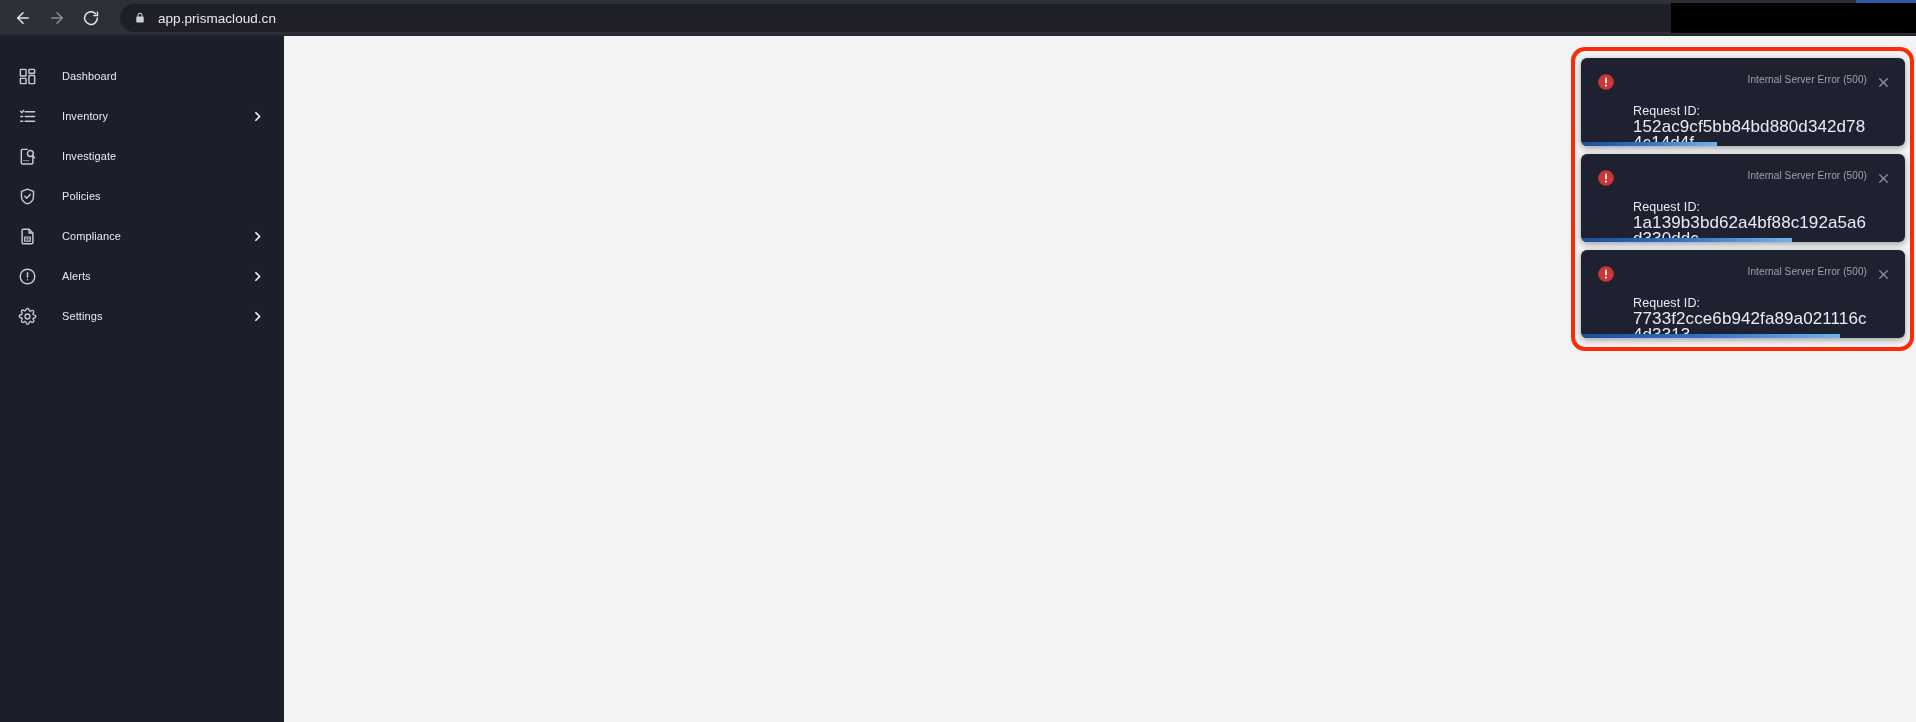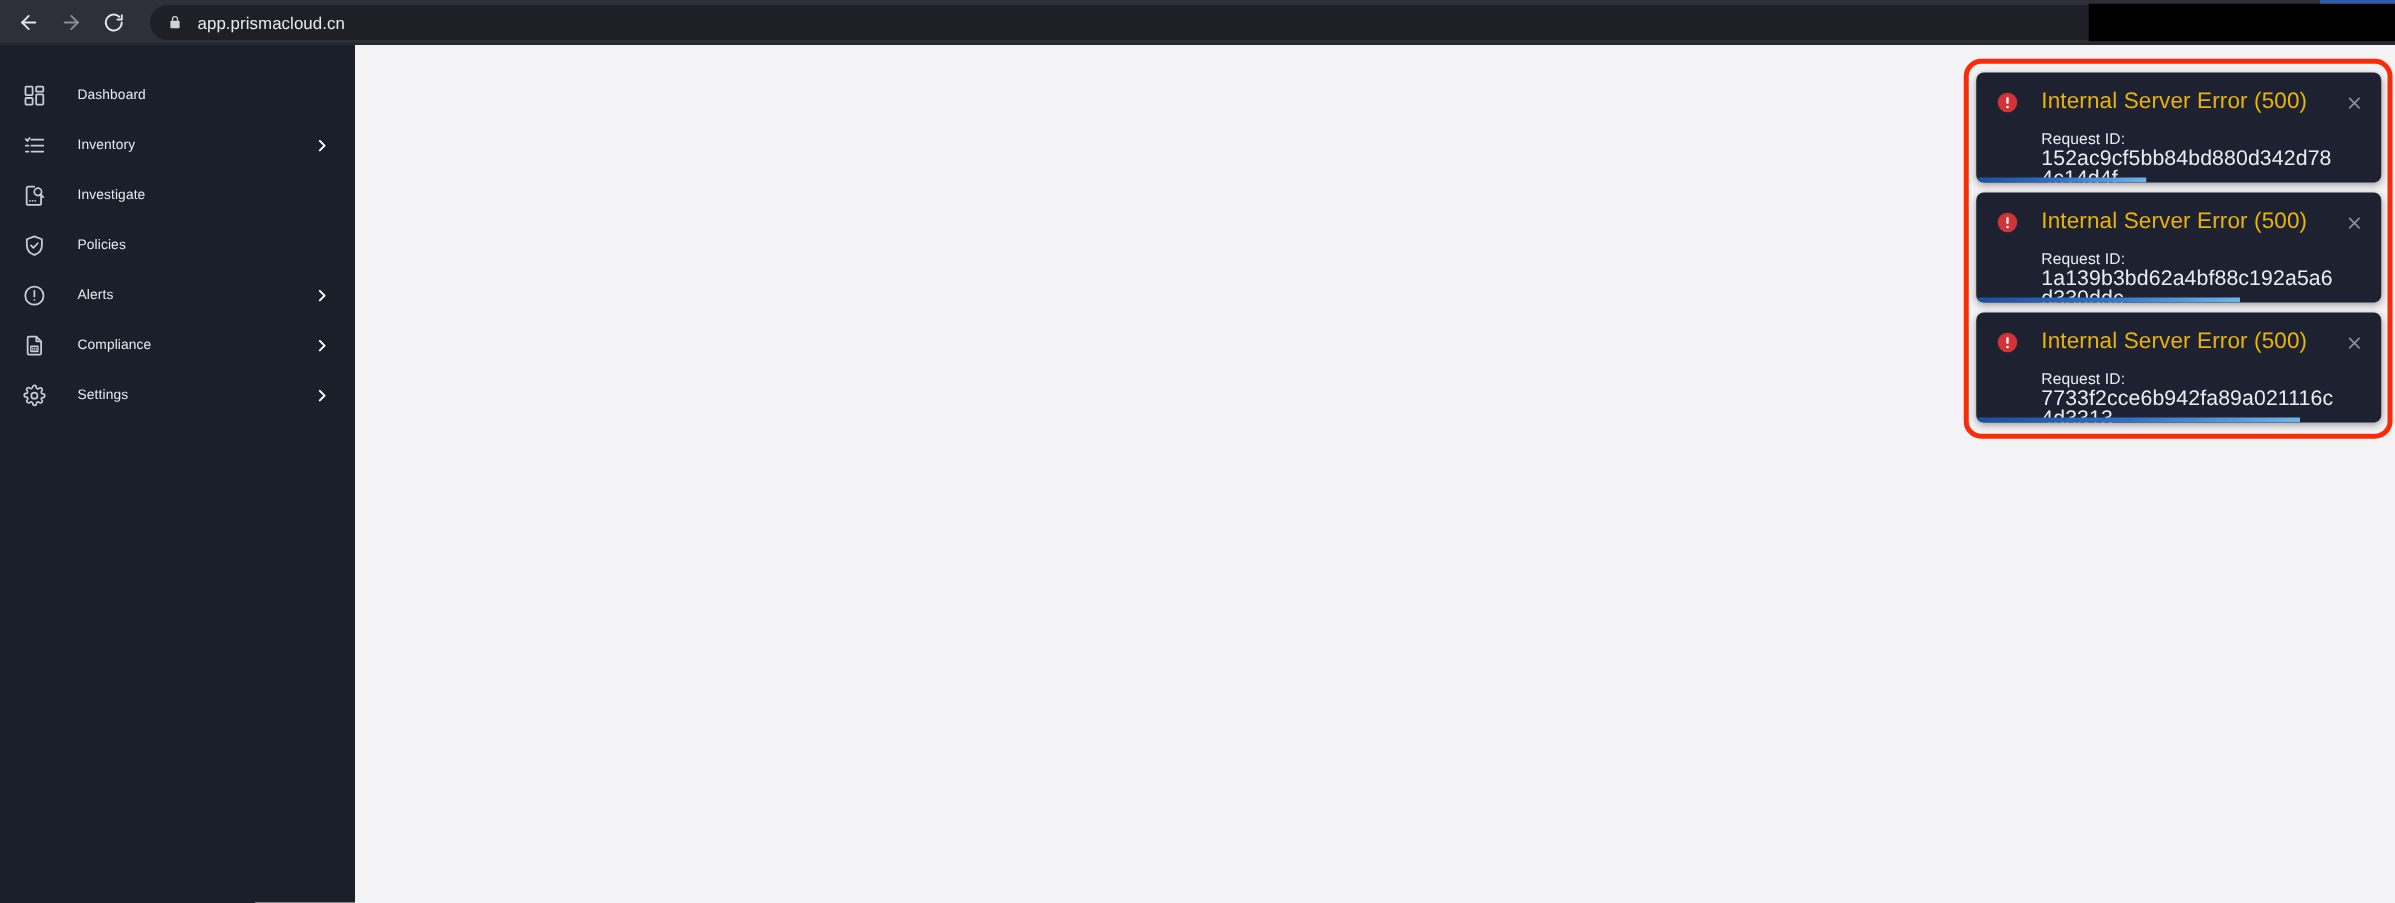--- a/index.html
+++ b/index.html
@@ -198,25 +198,26 @@
     flex: 0 0 auto;
     width: 18px; height: 18px;
     margin-top: 1px;
   }
   .toast-body {
     flex: 1 1 auto;
     margin-left: 18px;
     min-width: 0;
   }
   .toast-title {
-    color: #eab308;
-    font-size: 18px;
+    color: #a3a3a3;
+    font-size: 10px;
     line-height: 16px;
     letter-spacing: 0.1px;
     white-space: nowrap;
+    text-align: right;
   }
   .toast-reqlabel {
     color: #e9ecf2;
     font-size: 12.5px;
     line-height: 16px;
     margin-top: 15px;
     letter-spacing: 0.1px;
   }
   .toast-reqid {
     color: #e9ecf2;
@@ -371,44 +372,44 @@
           <svg width="19" height="19" viewBox="0 0 24 24" fill="none" stroke="#c7ccd6" stroke-width="1.8" stroke-linecap="round" stroke-linejoin="round">
             <path d="M12 2.6l7.6 3v6.1c0 4.7-3.2 8.3-7.6 9.7-4.4-1.4-7.6-5-7.6-9.7V5.6z"></path>
             <path d="M8.6 11.8l2.4 2.4 4.4-4.6"></path>
           </svg>
         </span>
         <span class="nav-label">Policies</span>
       </div>
 
       <div class="nav-item">
         <span class="nav-icon">
-          <svg width="19" height="19" viewBox="0 0 24 24" fill="none" stroke="#c7ccd6" stroke-width="1.8" stroke-linecap="round">
-            <circle cx="12" cy="12" r="9.2"></circle>
-            <path d="M12 7.2v5.6"></path>
-              <path d="M12 16.2h.01"></path>
-          </svg>
-        </span>
-        <span class="nav-label">Alerts</span>
-        <span class="nav-chevron">
-          <svg width="13" height="13" viewBox="0 0 24 24" fill="none" stroke="#ffffff" stroke-width="3" stroke-linecap="round" stroke-linejoin="round">
-            <path d="M9 5l7 7-7 7"></path>
-          </svg>
-        </span>
-      </div>
-
-      <div class="nav-item">
-        <span class="nav-icon">
           <svg width="19" height="19" viewBox="0 0 24 24" fill="none" stroke="#c7ccd6" stroke-width="1.8" stroke-linejoin="round">
             <path d="M14 2.8H6.6A1.4 1.4 0 0 0 5.2 4.2v15.6a1.4 1.4 0 0 0 1.4 1.4h10.8a1.4 1.4 0 0 0 1.4-1.4V7.6z"></path>
             <path d="M14 2.8v4.8h4.8"></path>
             <path d="M8.4 12.6h7.2v5.4H8.4z" stroke-width="1.4"></path>
             <path d="M10.2 14.6h.01M12 14.6h.01M13.8 14.6h.01M10.2 16.4h.01M12 16.4h.01M13.8 16.4h.01" stroke-linecap="round" stroke-width="1.5"></path>
           </svg>
         </span>
         <span class="nav-label">Compliance</span>
+        <span class="nav-chevron">
+          <svg width="13" height="13" viewBox="0 0 24 24" fill="none" stroke="#ffffff" stroke-width="3" stroke-linecap="round" stroke-linejoin="round">
+            <path d="M9 5l7 7-7 7"></path>
+          </svg>
+        </span>
+      </div>
+
+      <div class="nav-item">
+        <span class="nav-icon">
+          <svg width="19" height="19" viewBox="0 0 24 24" fill="none" stroke="#c7ccd6" stroke-width="1.8" stroke-linecap="round">
+            <circle cx="12" cy="12" r="9.2"></circle>
+            <path d="M12 7.2v5.6"></path>
+              <path d="M12 16.2h.01"></path>
+          </svg>
+        </span>
+        <span class="nav-label">Alerts</span>
         <span class="nav-chevron">
           <svg width="13" height="13" viewBox="0 0 24 24" fill="none" stroke="#ffffff" stroke-width="3" stroke-linecap="round" stroke-linejoin="round">
             <path d="M9 5l7 7-7 7"></path>
           </svg>
         </span>
       </div>
 
       <div class="nav-item">
         <span class="nav-icon">
           <svg width="19" height="19" viewBox="0 0 24 24" fill="none" stroke="#c7ccd6" stroke-width="1.7" stroke-linecap="round" stroke-linejoin="round">

